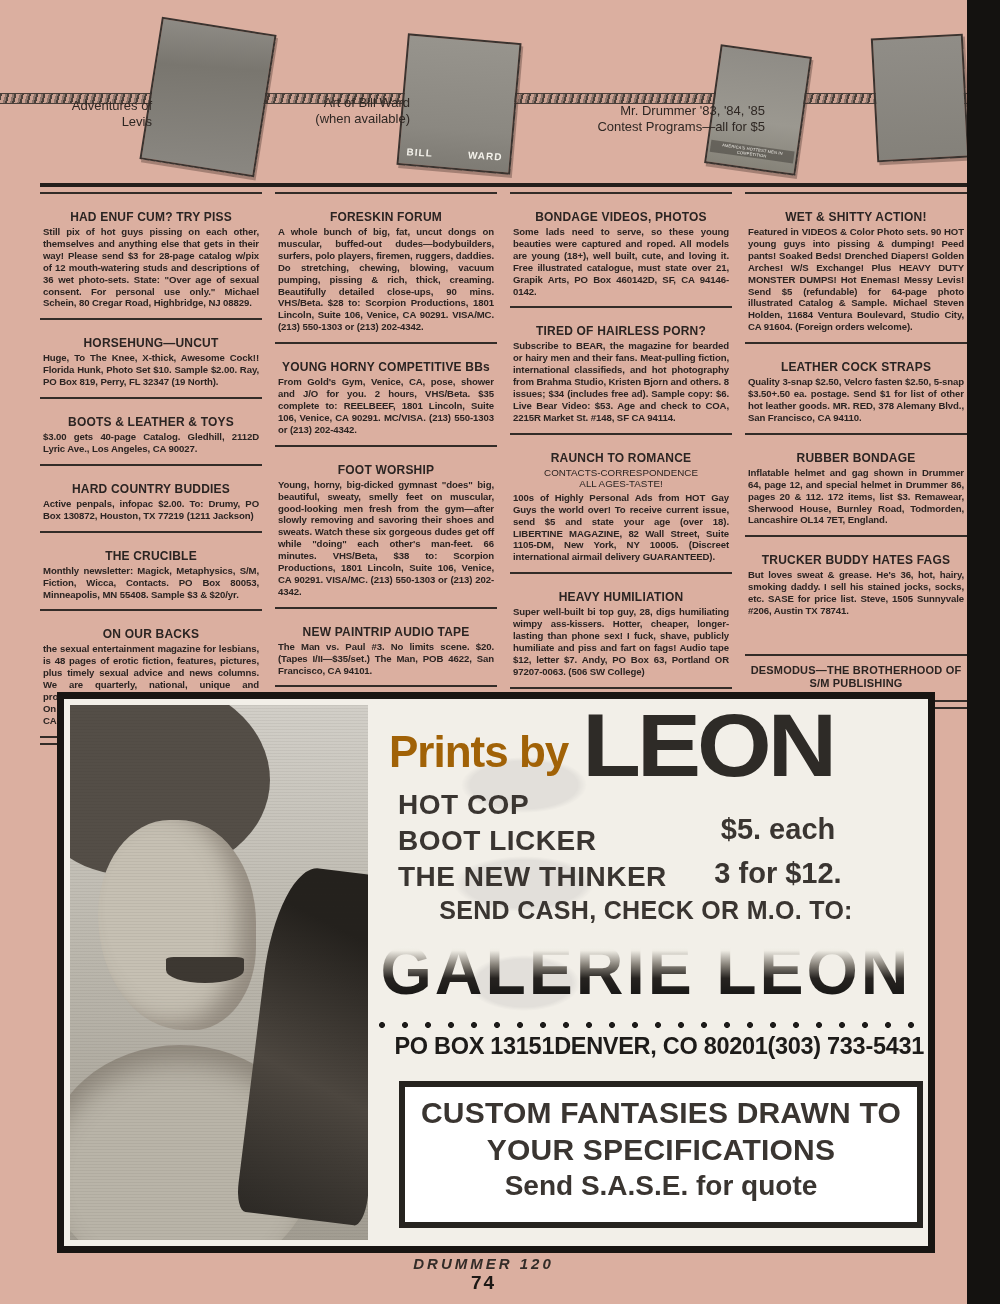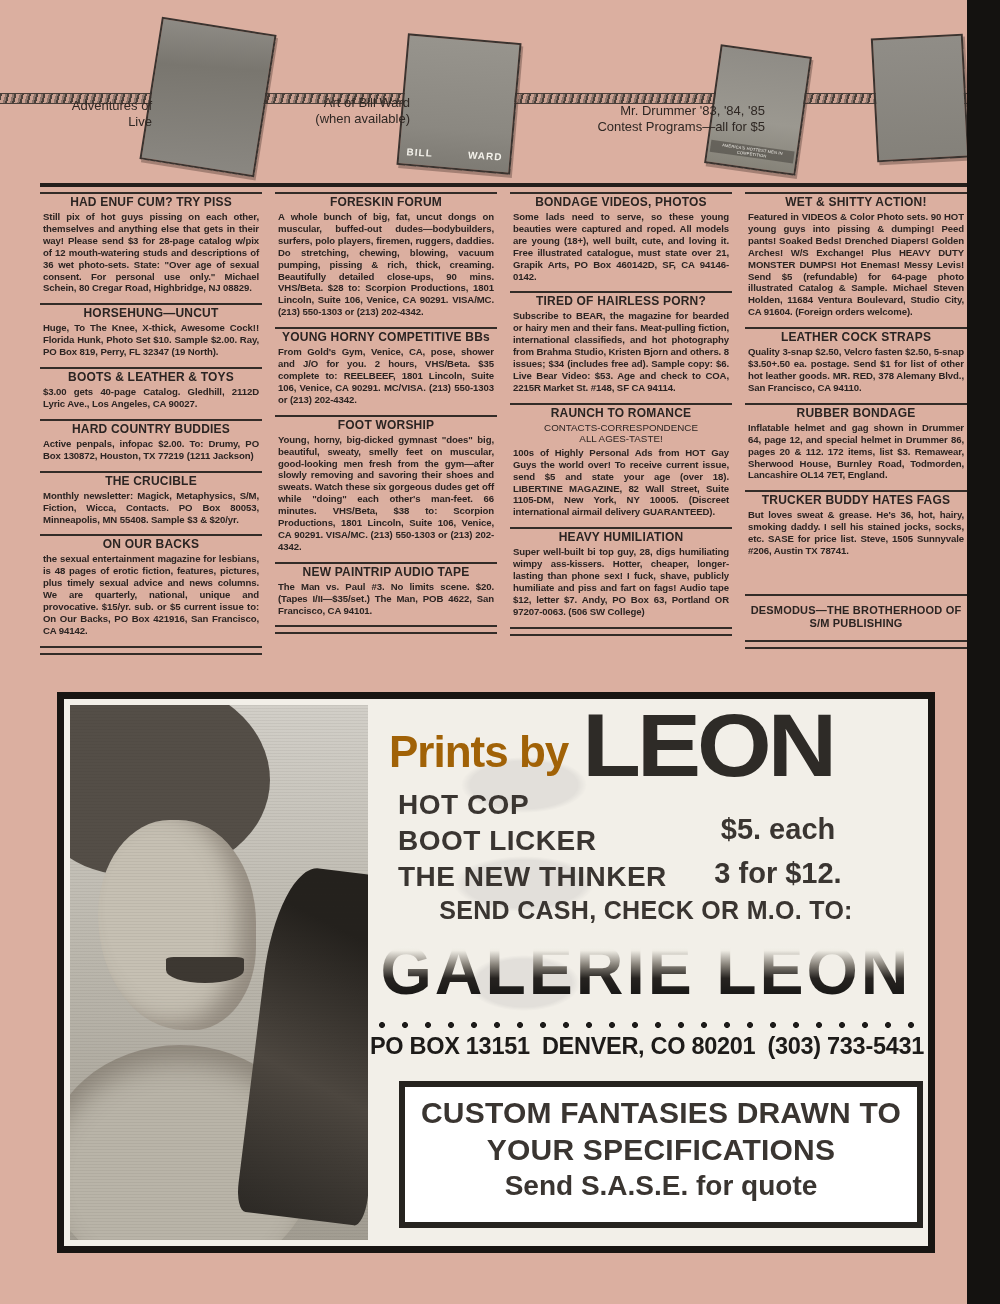--- a/index.html
+++ b/index.html
@@ -27,21 +27,21 @@
   .contest-caption{position:absolute;left:2px;right:2px;bottom:10px;font-size:4px;color:#f0eee8;
         background:rgba(70,65,60,.55);text-align:center;padding:1px 0;letter-spacing:.2px;}
   .banner-label{position:absolute;font-size:13px;line-height:16px;font-weight:500;color:#2e2723;}
   .lbl-drum{left:52px;top:98px;width:100px;text-align:right;}
   .lbl-ward{left:308px;top:95px;width:102px;text-align:right;}
   .lbl-mrdrummer{left:565px;top:103px;width:200px;text-align:right;}
   .heavy-rule{position:absolute;left:40px;top:183px;width:927px;height:4px;background:#241e1b;}
   
   .grid{position:absolute;left:40px;top:192px;width:927px;display:flex;gap:13px;}
   .col{flex:1;min-width:0;}
-  .ad{border-top:2.5px solid #332c28;padding:1px 1px 7px;}
+  .ad{border-top:2.5px solid #332c28;padding:16px 1px 7px;}
   .ad-title{margin:0 0 2px;font-size:12px;line-height:14px;font-weight:bold;text-align:center;letter-spacing:.2px;}
   .ad-sub{margin:0;font-size:9.8px;line-height:11.5px;text-align:center;}
   .ad-body{margin:2px;font-size:9.6px;line-height:11.9px;text-align:justify;letter-spacing:-.1px;font-weight:bold;}
   .col-end{height:5px;border-top:2.5px solid #332c28;border-bottom:2.5px solid #332c28;}
   .note{border-top:2.5px solid #332c28;margin-top:28px;padding:8px 0 9px;text-align:center;}
   .note p{margin:0;font-size:11px;line-height:13.5px;font-weight:bold;letter-spacing:.2px;}
   
   .leon{position:absolute;left:57px;top:692px;width:864px;height:547px;border:7px solid #181512;
         background:#f2efe8;}
   .ghost{position:absolute;left:330px;top:20px;width:260px;height:330px;opacity:.07;
@@ -72,22 +72,22 @@
   .send-line{position:absolute;left:305px;right:5px;top:197px;text-align:center;font-size:25px;
         font-weight:bold;letter-spacing:.3px;color:#3a3531;}
   .galerie{position:absolute;left:300px;right:0;top:238px;text-align:center;font-size:66px;line-height:66px;
         font-weight:800;letter-spacing:3px;color:#1c1a18;transform:scaleY(1.05);}
   @supports (-webkit-background-clip:text){
     .galerie{background:linear-gradient(180deg,#fdfdfb 0%,#efece4 22%,#8a857c 42%,#262320 62%,#111 100%);
         -webkit-background-clip:text;background-clip:text;color:transparent;}}
   .dots{position:absolute;left:308px;right:8px;top:322px;height:8px;
         background:radial-gradient(circle 3px at 10px 4px,#1d1b19 95%,transparent);
         background-size:23px 8px;background-repeat:repeat-x;}
-  .addr{position:absolute;left:306px;right:4px;top:334px;display:flex;justify-content:space-between;
-        font-size:23.5px;font-weight:bold;letter-spacing:-.3px;color:#1d1b19;gap:12px;}
+  .addr{position:absolute;left:306px;right:4px;top:334px;display:flex;justify-content:flex-end;
+        font-size:23.5px;font-weight:bold;letter-spacing:-.3px;color:#1d1b19;}
   .custom-box{position:absolute;left:335px;top:382px;width:500px;border:6px solid #26231f;
         padding:7px 6px 18px;text-align:center;background:#ffffff;}
   .custom-box p{margin:0;font-weight:bold;color:#3a3531;}
   .cb1,.cb2{font-size:30px;line-height:37px;letter-spacing:.2px;}
   .cb3{font-size:28px;line-height:36px;}
   
   .footer{position:absolute;left:0;top:1255px;width:967px;text-align:center;}
   .foot-title{font-size:15px;font-style:italic;font-weight:bold;letter-spacing:3px;color:#332c28;}
   .foot-page{font-size:19px;font-weight:800;letter-spacing:2px;color:#1d1916;margin-top:0px;}
 </style>
@@ -105,21 +105,21 @@
       <span>WARD</span>
     </div>
   </div>
   <div class="cover cover-contest">
     <div class="contest-caption">AMERICA'S HOTTEST MEN IN COMPETITION</div>
   </div>
   <div class="cover cover-harness"></div>
 
   <div class="banner-label lbl-drum">
     <div>Adventures of</div>
-    <div>Live</div>
+    <div>Levis</div>
   </div>
   <div class="banner-label lbl-ward">
     <div>Art of Bill Ward</div>
     <div>(when available)</div>
   </div>
   <div class="banner-label lbl-mrdrummer">
     <div>Mr. Drummer '83, '84, '85</div>
     <div>Contest Programs—all for $5</div>
   </div>
 
@@ -261,15 +261,19 @@
       <span>(303) 733-5431</span>
     </div>
 
     <div class="custom-box">
       <p class="cb1">CUSTOM FANTASIES DRAWN TO</p>
       <p class="cb2">YOUR SPECIFICATIONS</p>
       <p class="cb3">Send S.A.S.E. for quote</p>
     </div>
   </div>
 
+  <div class="footer">
+    <div class="foot-title">DRUMMER 120</div>
+    <div class="foot-page">74</div>
+  </div>
 
   <div class="scan-edge"></div>
 </div>
 
 </body></html>

